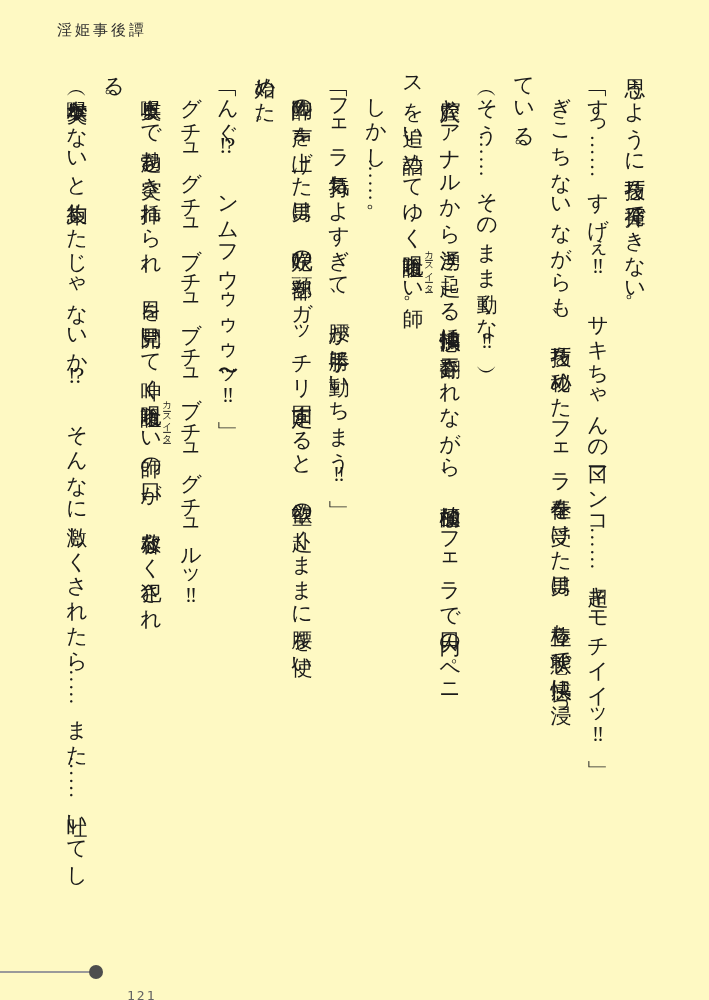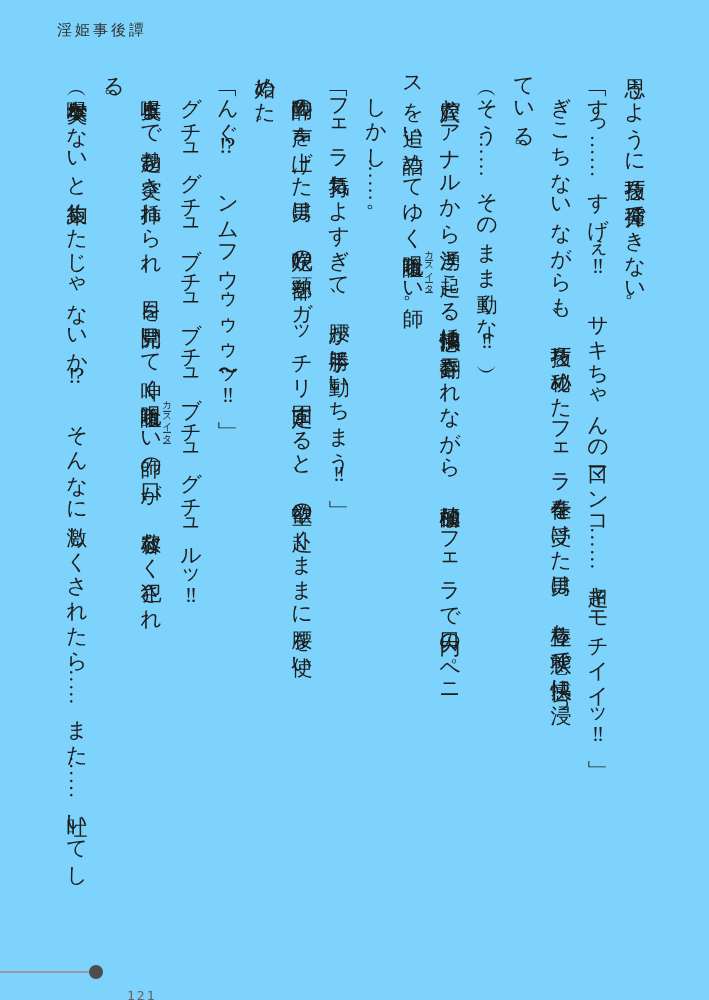--- a/index.html
+++ b/index.html
@@ -6,21 +6,21 @@
   html, body { width: 709px; height: 1000px; }
   body {
     background: #ffffff;
     font-family: "Liberation Serif", "DejaVu Serif", serif;
     position: relative;
     overflow: hidden;
   }
   .page {
     position: absolute;
     inset: 0;
-    background: #7dd3fc;
+    background: #fef9c3;
     overflow: hidden;
   }
   .running-head {
     position: absolute;
     top: 21px;
     left: 57px;
     font-size: 15px;
     letter-spacing: 3px;
     color: #2e2e2e;
   }

